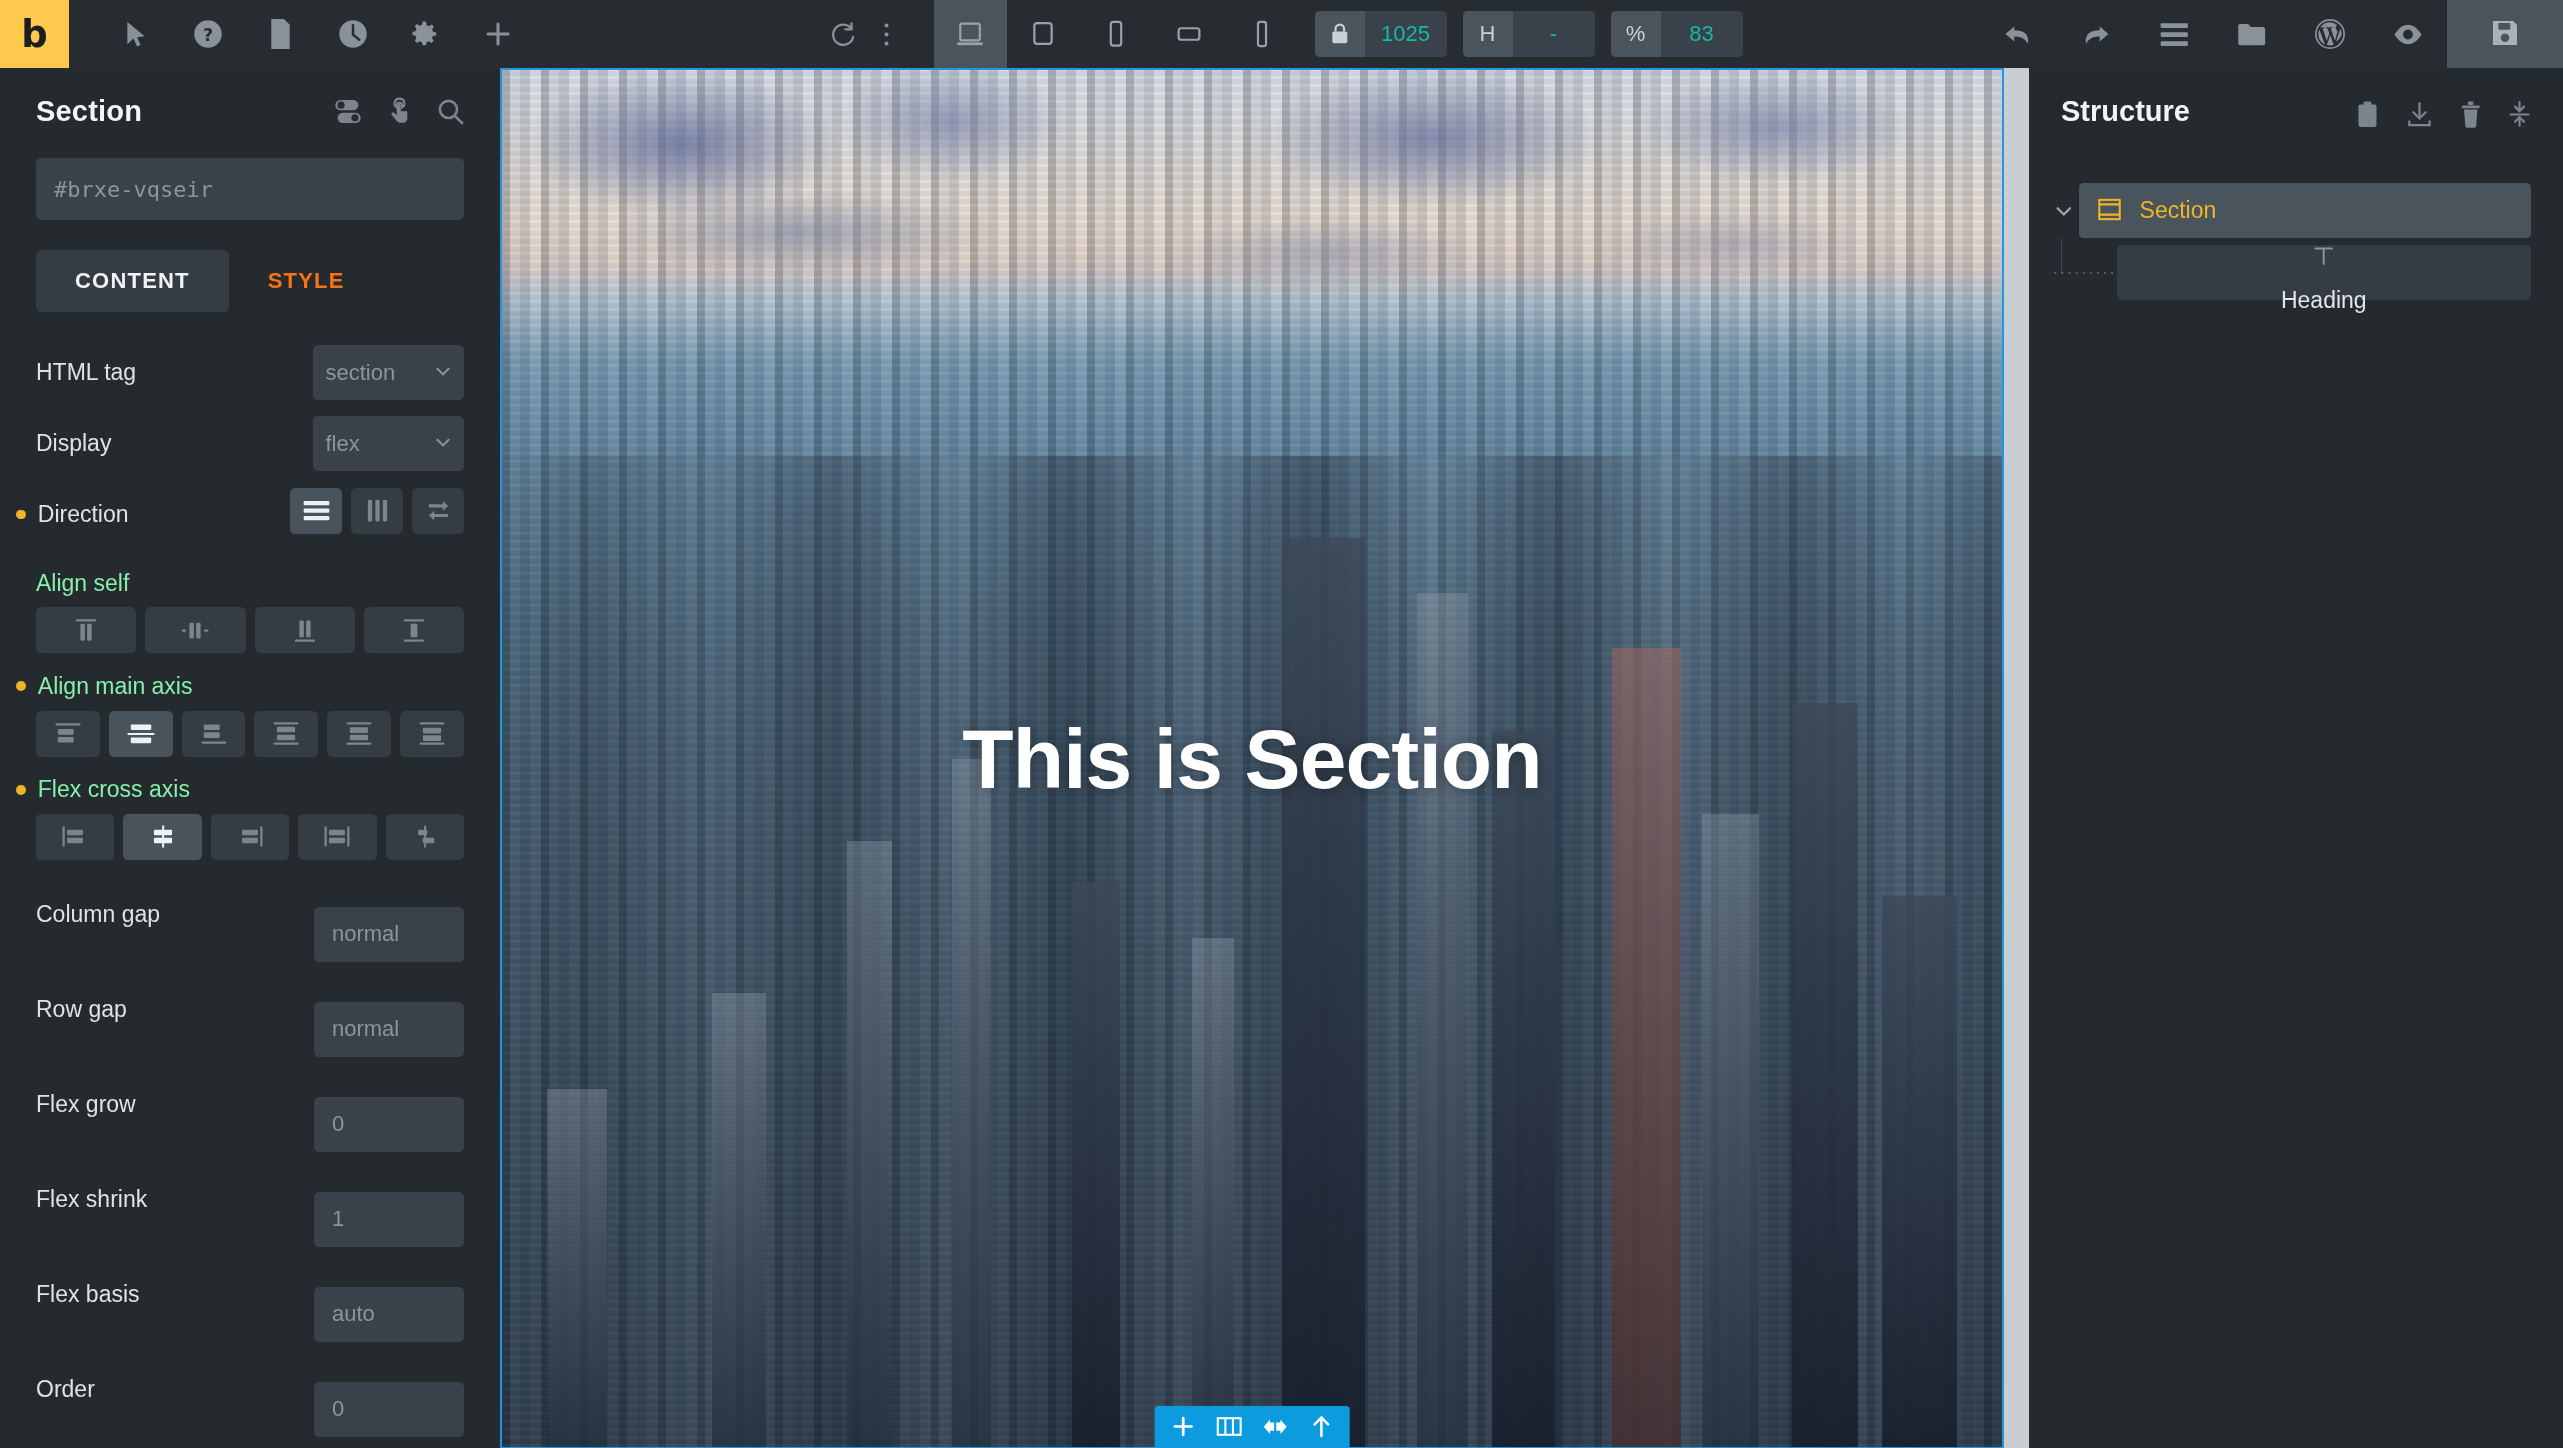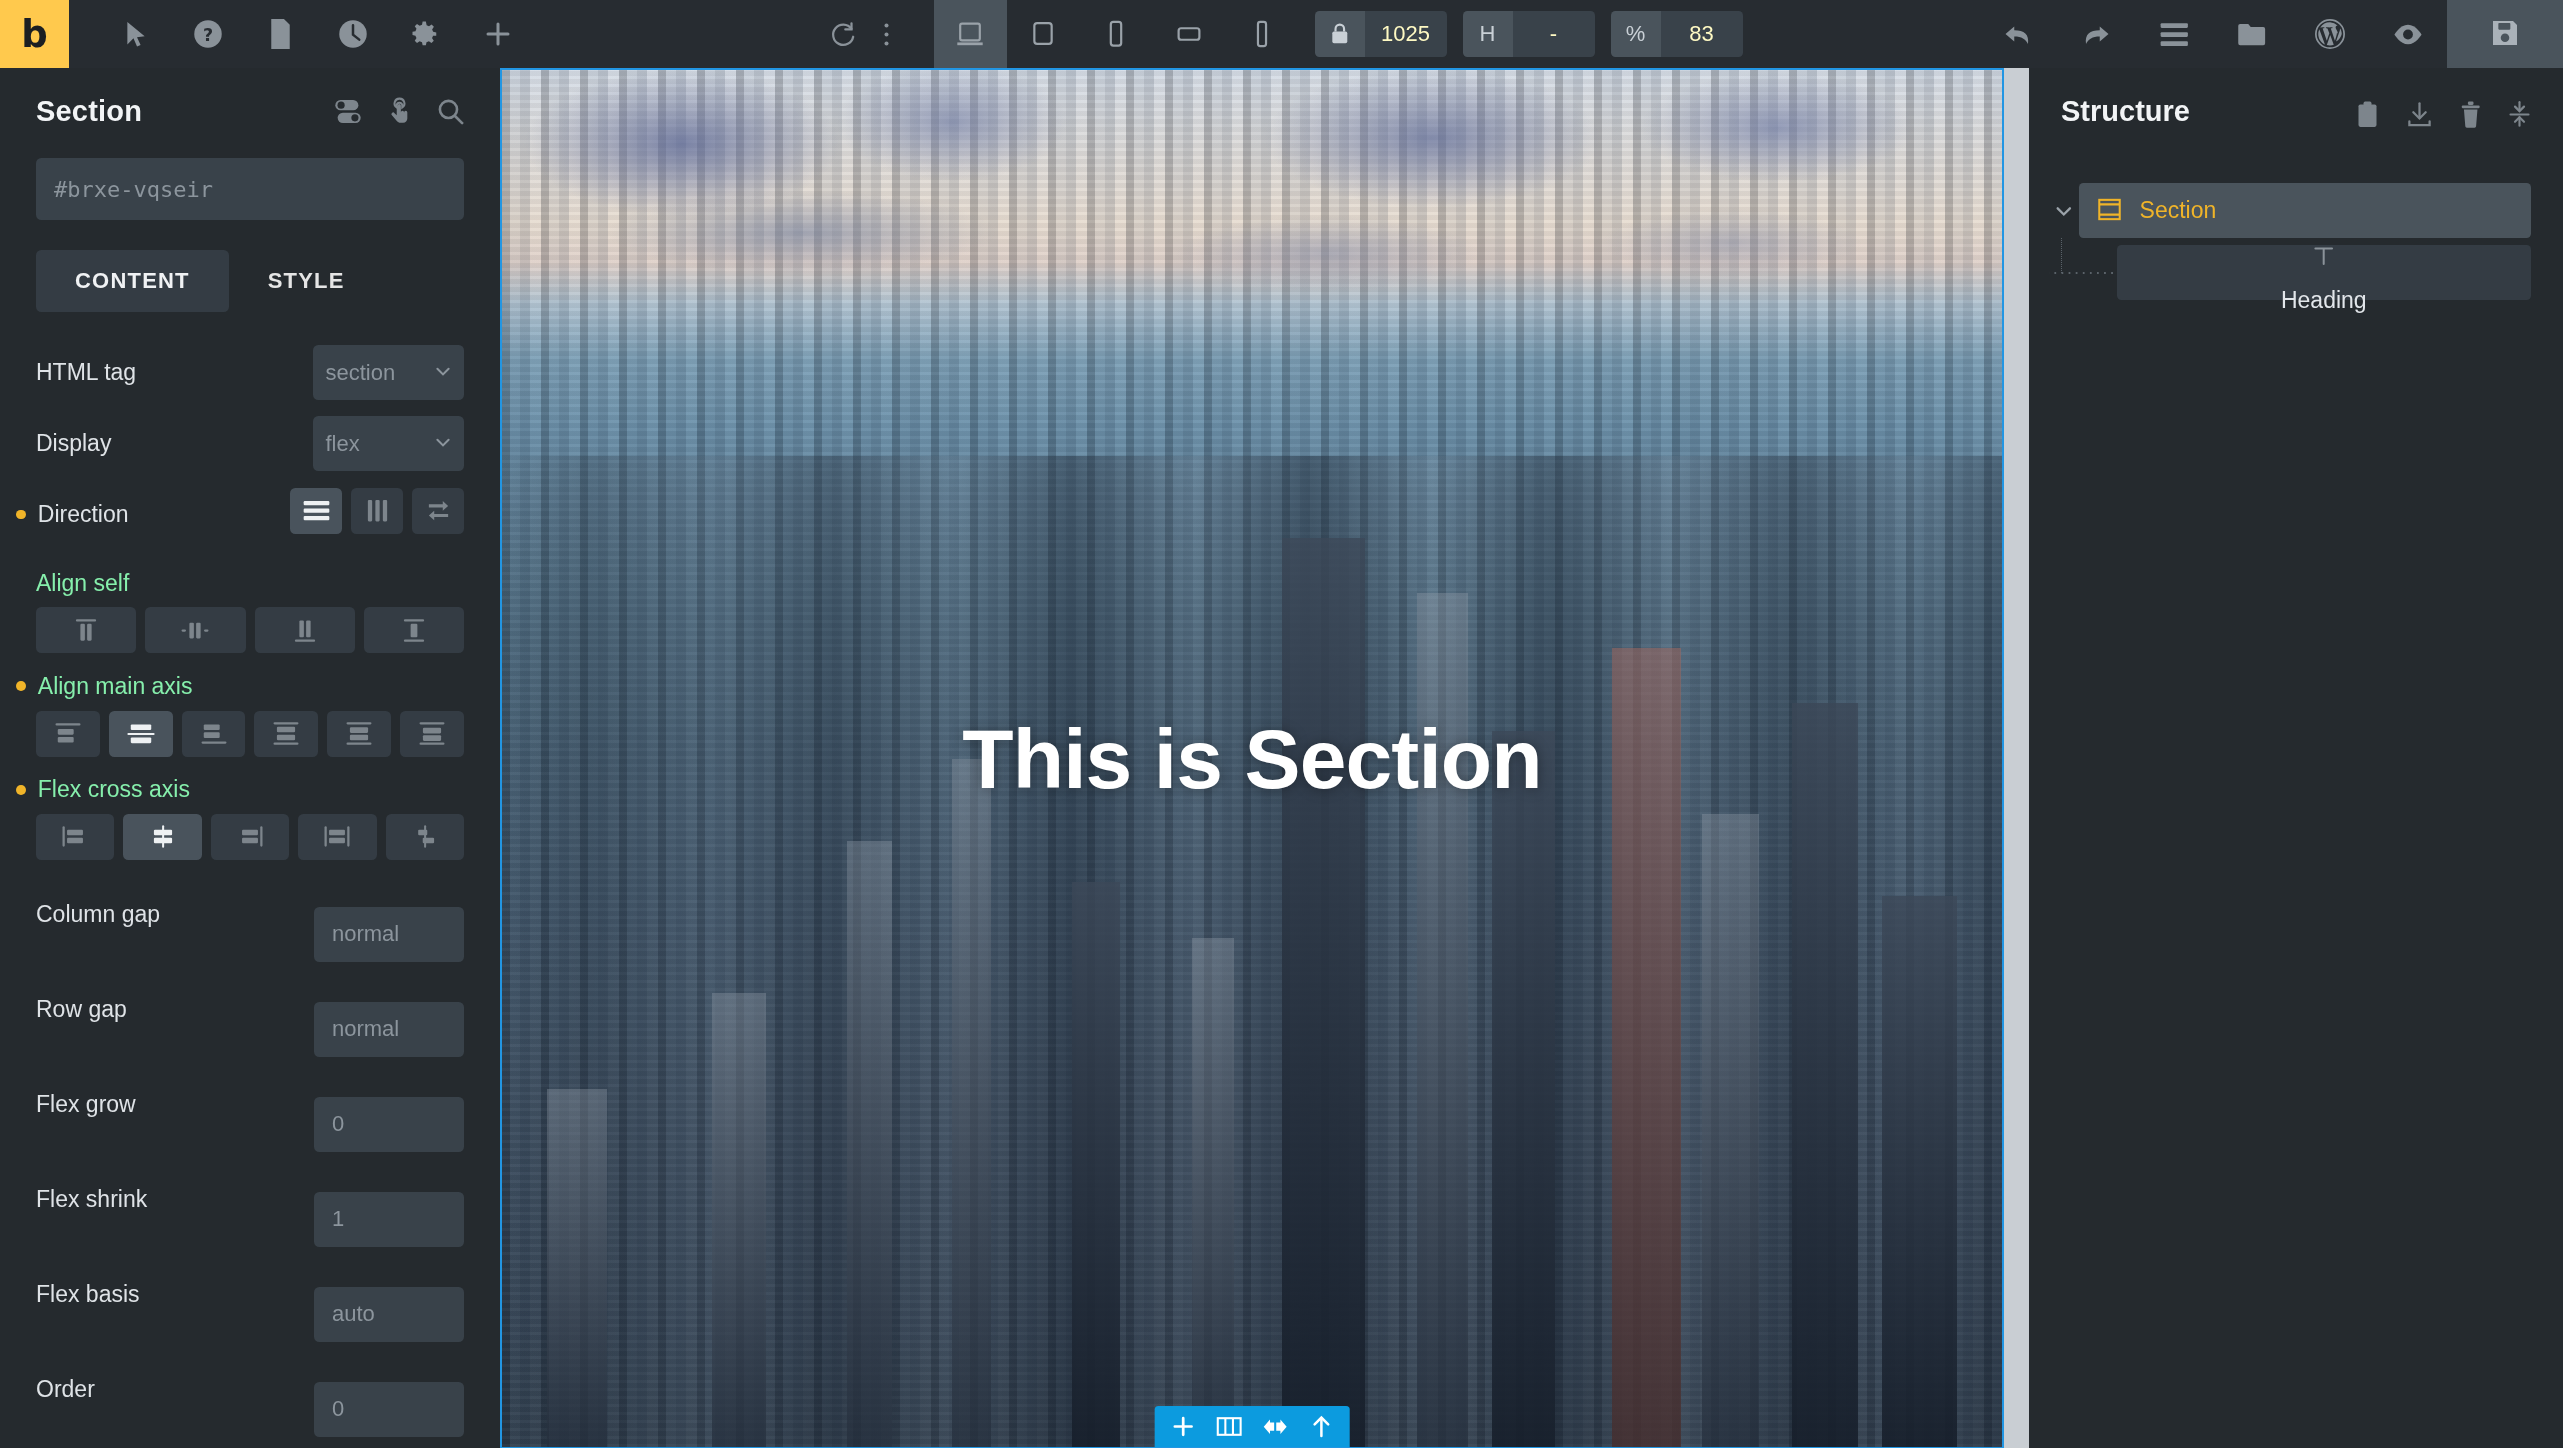--- a/index.html
+++ b/index.html
@@ -48,21 +48,21 @@
     display: flex; align-items: stretch; height: 46px;
     border-radius: 4.4px; overflow: hidden; margin-left: 16px;
     font-size: 22px;
   }
   .pill-key {
     background: #4a545c; color: #c9d0d6;
     display: flex; align-items: center; justify-content: center;
     min-width: 50px; padding: 0 10.7px;
   }
   .pill-val {
-    background: #39424a; color: #fef9c3;
+    background: #39424a; color: #14b8a6;
     display: flex; align-items: center; justify-content: center;
     min-width: 82px; padding: 0 16px; cursor: text;
   }
   .tb-right {
     margin-left: auto; display: flex; align-items: stretch;
   }
   .tb-right .tb-btn { width: 78px; }
   .save-btn {
     width: 116px; height: 68px; background: #4a545c;
     display: flex; align-items: center; justify-content: center;
@@ -91,21 +91,21 @@
     height: 62px; background: #39424a; border-radius: 5.3px;
     display: flex; align-items: center; padding: 0 18px;
     color: #8c959d; font-size: 22px;
     font-family: "DejaVu Sans Mono", monospace;
     cursor: text;
   }
   .tabs { display: flex; margin: 30px 36px 0 36px; gap: 0; }
   .tab {
     padding: 18px 39px; border-radius: 5.3px;
     font-size: 22px; font-weight: bold; letter-spacing: 1.2px;
-    color: #e5e5e5; cursor: pointer;
+    color: #f97316; cursor: pointer;
   }
   .tab.active { background: #343c44; color: #f0f2f4; }
   .lp-scroll { flex: 1; overflow: hidden; padding: 25px 36px 0 36px; }
 
   .row { display: flex; align-items: center; min-height: 71px; }
   .row-label {
     color: #dfe3e7; font-size: 23px; flex: 1;
     display: flex; align-items: center; gap: 11.6px;
   }
   .dot { width: 9.8px; height: 9.8px; border-radius: 50%; background: #f0b429; flex: 0 0 9.8px; margin-left: -19.6px; }

